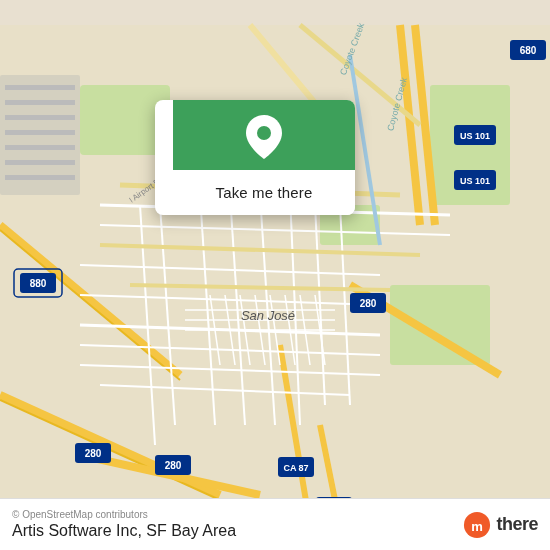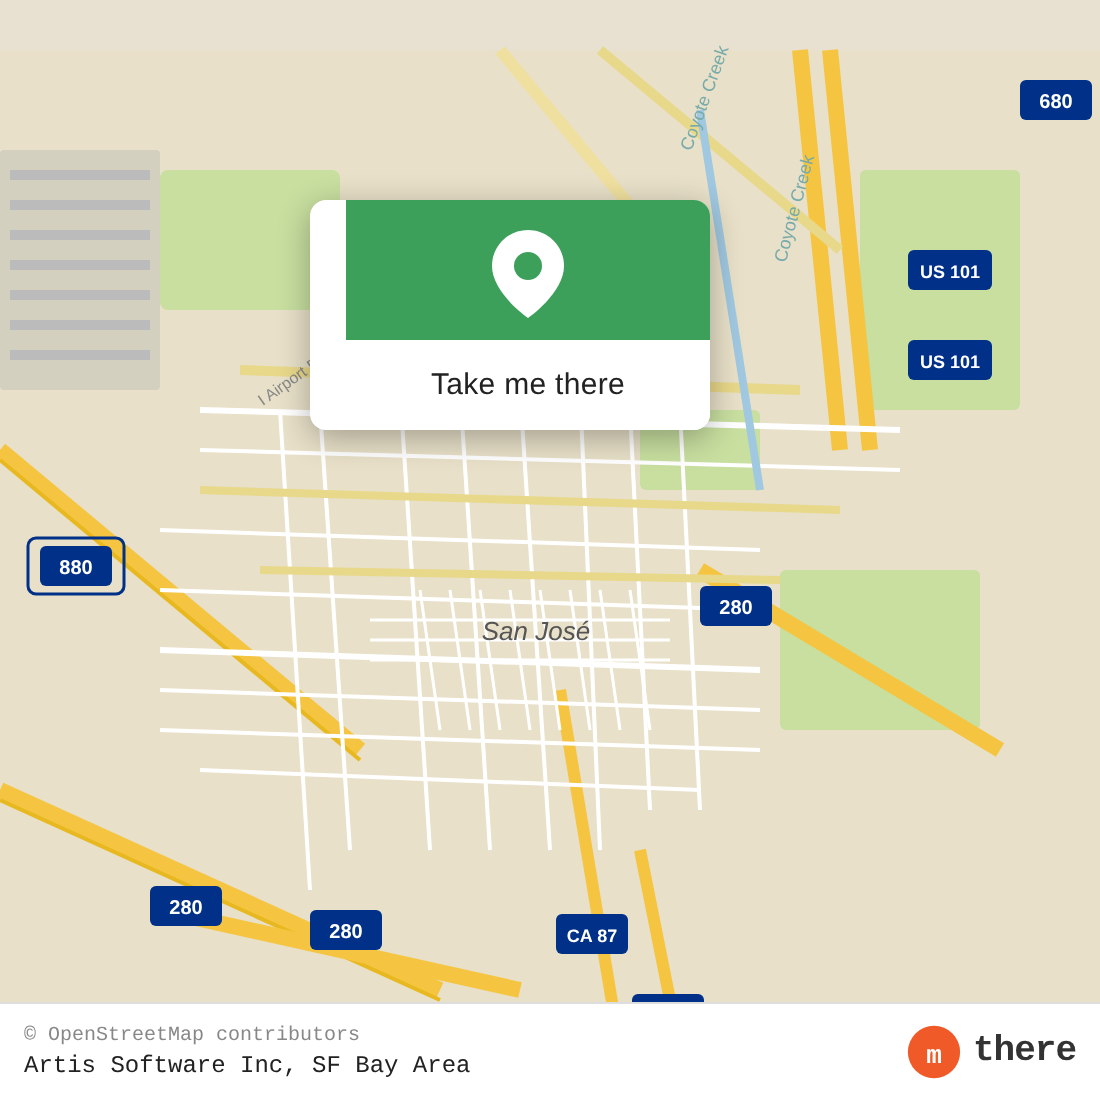--- a/index.html
+++ b/index.html
@@ -79,35 +79,34 @@
       position: absolute;
       bottom: 0;
       left: 0;
       width: 100%;
       background: white;
       border-top: 1px solid #ddd;
       padding: 10px 12px;
       display: flex;
       align-items: center;
       justify-content: space-between;
-      font-family: Liberation Mono, monospace;
     }
 
     #bottom-left {
       display: flex;
       flex-direction: column;
     }
 
     #copyright-text {
       font-size: 10px;
       color: #888;
     }
 
     #location-text {
-      font-size: 12px;
+      font-size: 16px;
       color: #222;
       font-weight: 400;
       margin-top: 2px;
     }
 
     #moovit-logo {
       display: flex;
       align-items: center;
       gap: 5px;
     }

